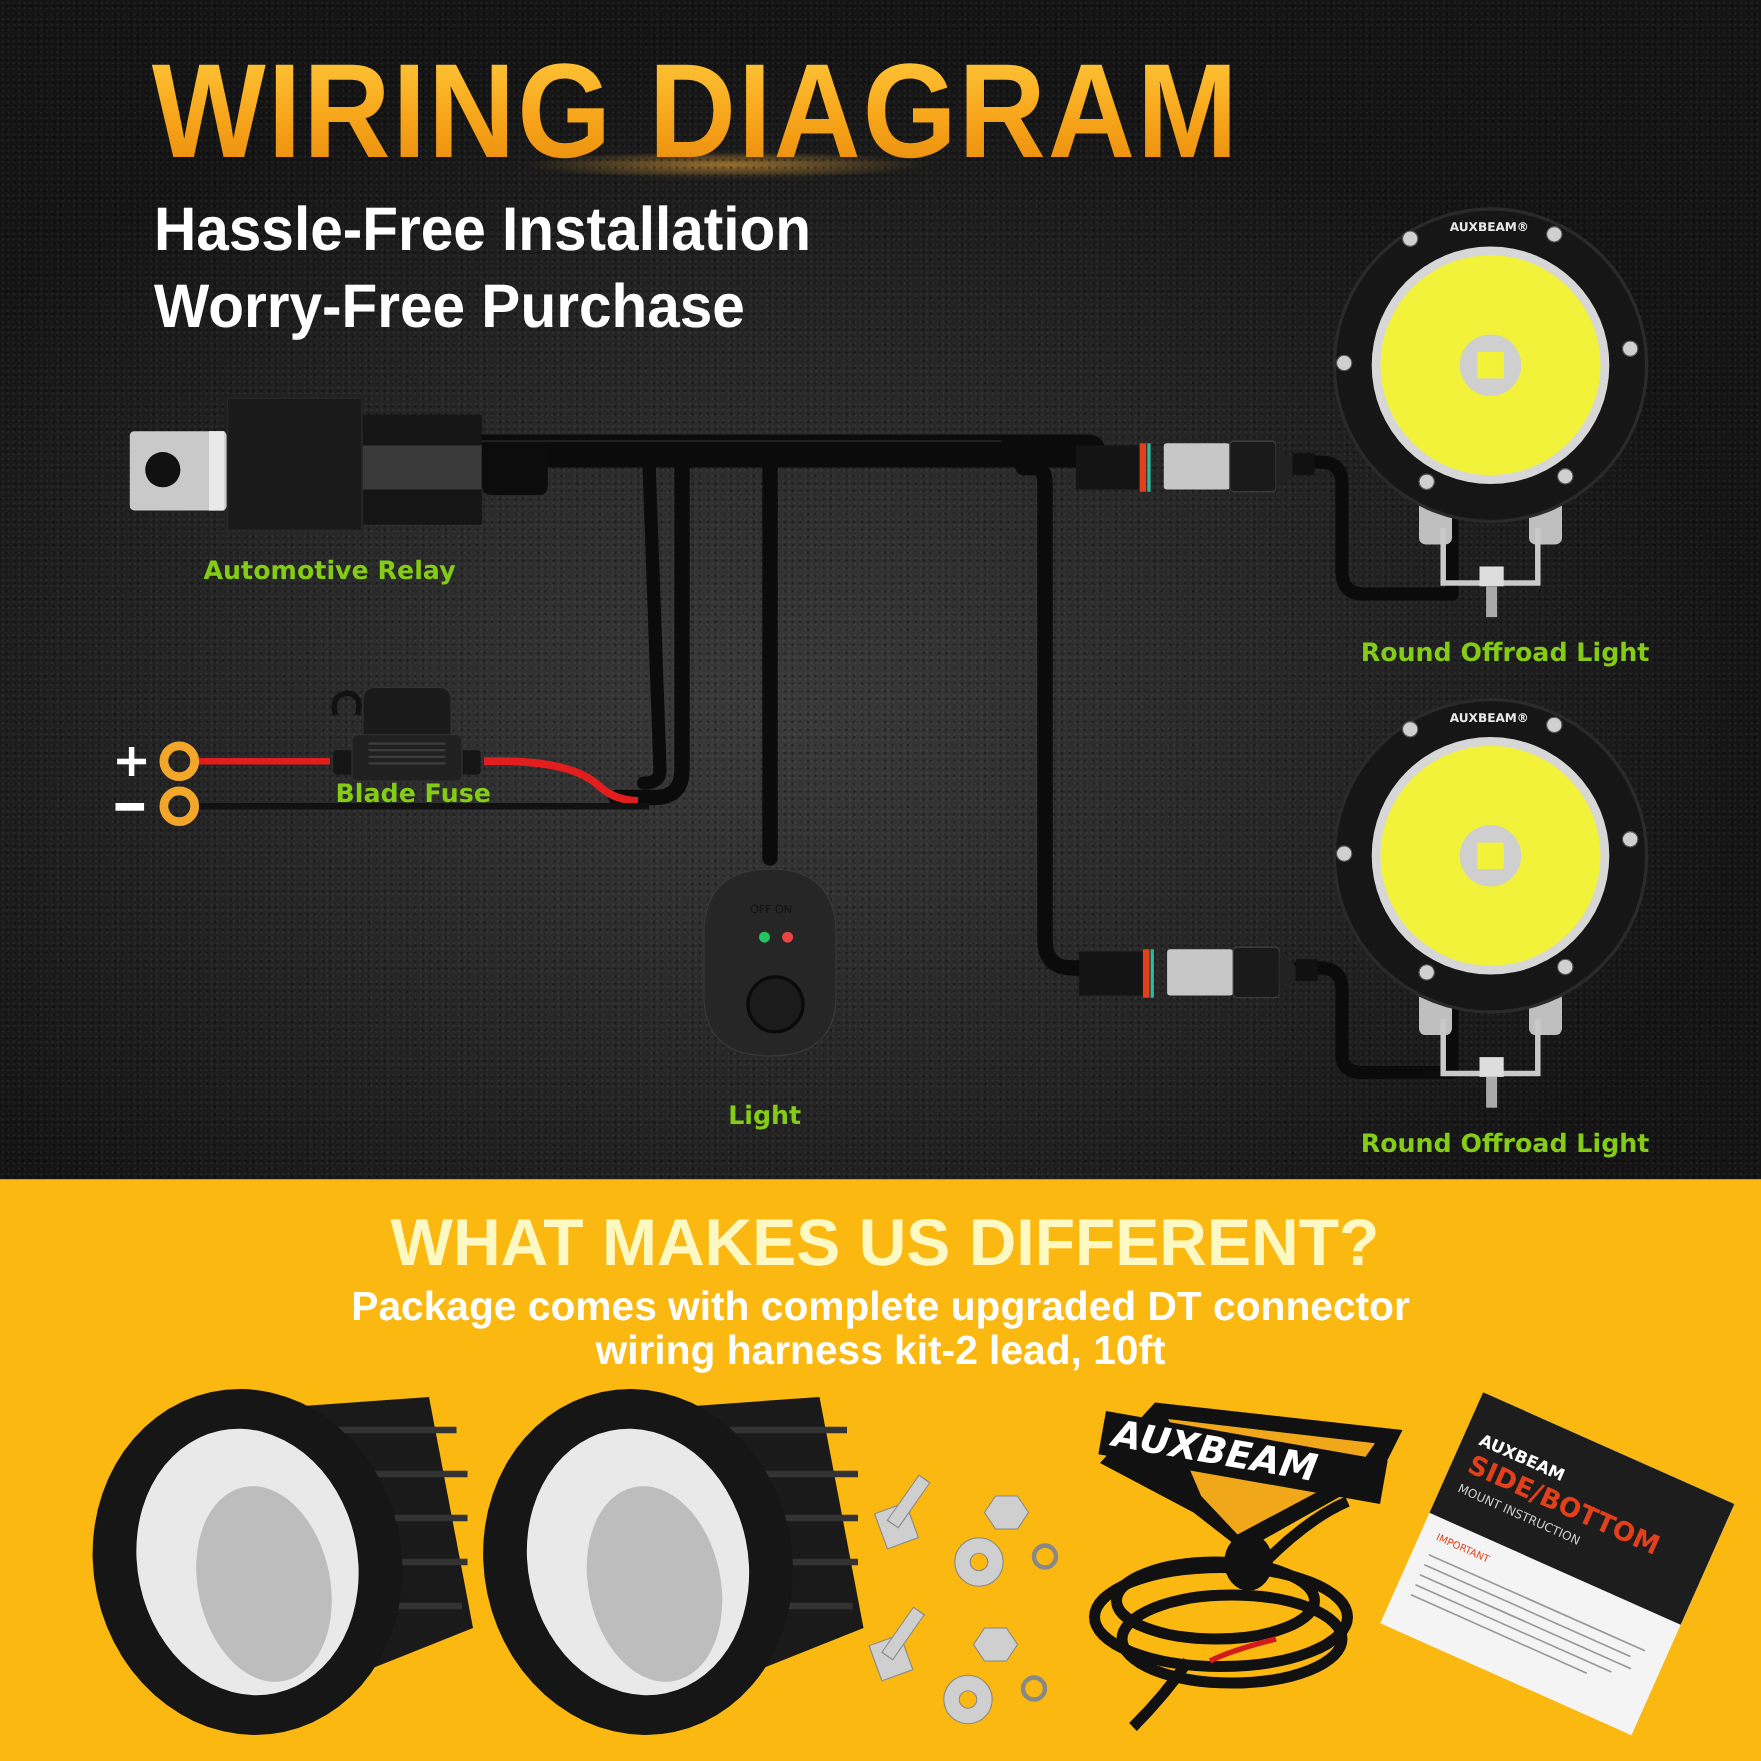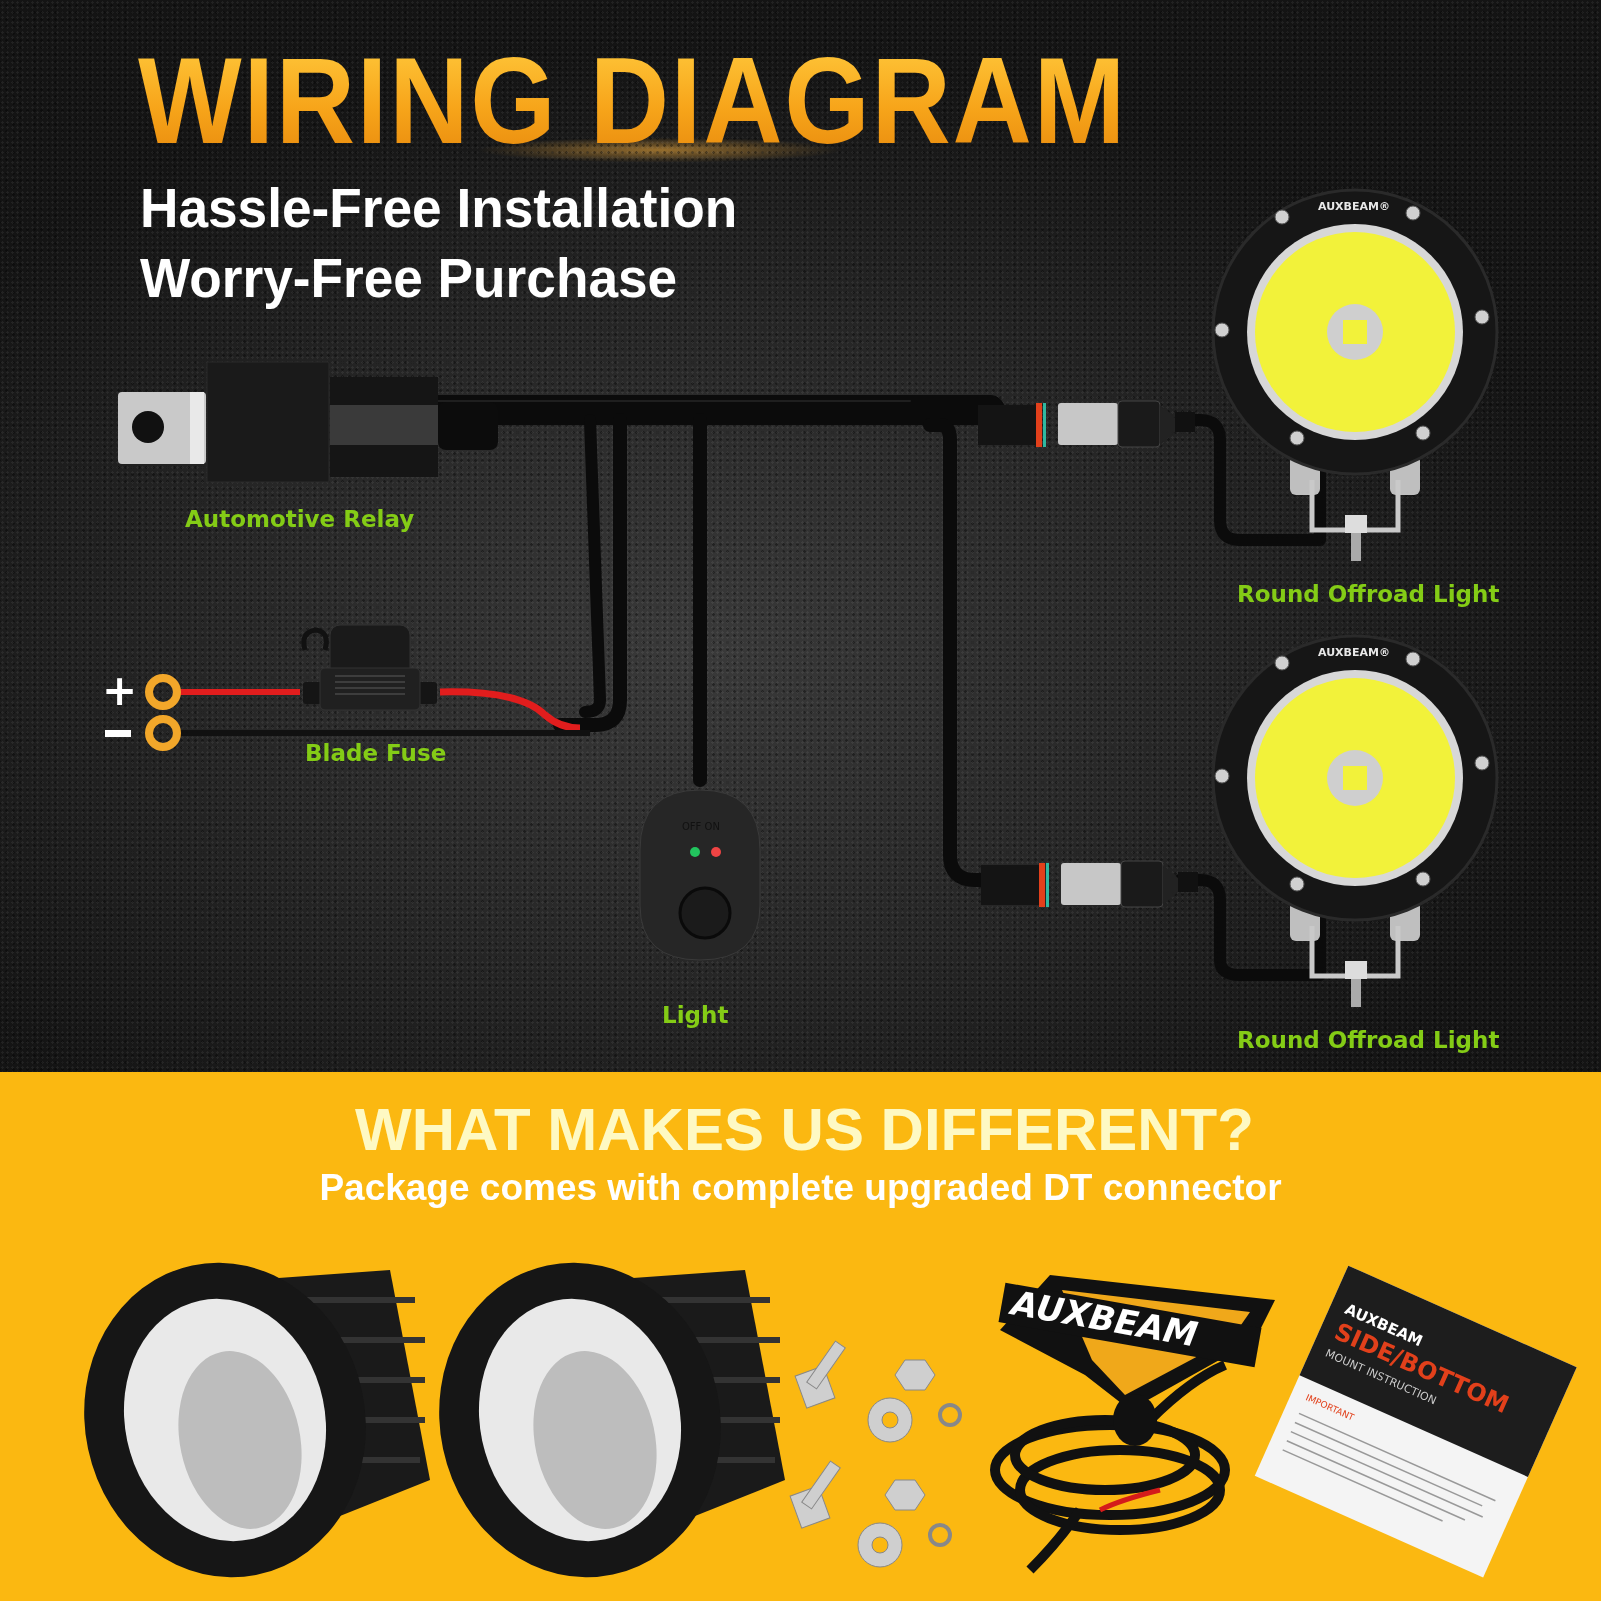--- a/index.html
+++ b/index.html
@@ -142,29 +142,30 @@
         <circle cx="1222" cy="330" r="7"></circle>
       <circle cx="1482" cy="317" r="7"></circle>
         <circle cx="1297" cy="438" r="7"></circle>
         <circle cx="1423" cy="433" r="7"></circle>
     </g>
     <text x="1318" y="210" fill="#e8e8e8" font-size="11" font-weight="700" font-family="DejaVu Sans, sans-serif">AUXBEAM®</text>
   </g>
 </svg>
 
 <div class="label" style="left:185px;top:506px">Automotive Relay</div>
-<div class="label" style="left:305px;top:740px">Blade Fuse</div>
+<div class="label" style="left:305px;top:709px">Blade Fuse</div>
 <div class="label" style="left:662px;top:1002px">Light</div>
 <div class="label" style="left:1237px;top:581px">Round Offroad Light</div>
 <div class="label" style="left:1237px;top:1027px">Round Offroad Light</div>
 
 <div class="bottom"></div>
 <div class="q">WHAT MAKES US DIFFERENT?</div>
 <div class="desc">
   <div>Package comes with complete upgraded DT connector</div>
+  <div>wiring harness kit-2 lead, 10ft</div>
 </div>
 
 <svg width="1601" height="1601" viewBox="0 0 1601 1601" style="pointer-events:none">
 
   <g>
     <path d="M180 1285 L390 1270 L430 1480 L230 1560 Z" fill="#1a1a1a"></path>
     <g stroke="#333" stroke-width="6">
         <line x1="300" y1="1300" x2="415" y2="1300"></line>
         <line x1="310" y1="1340" x2="425" y2="1340"></line>
         <line x1="310" y1="1380" x2="425" y2="1380"></line>

